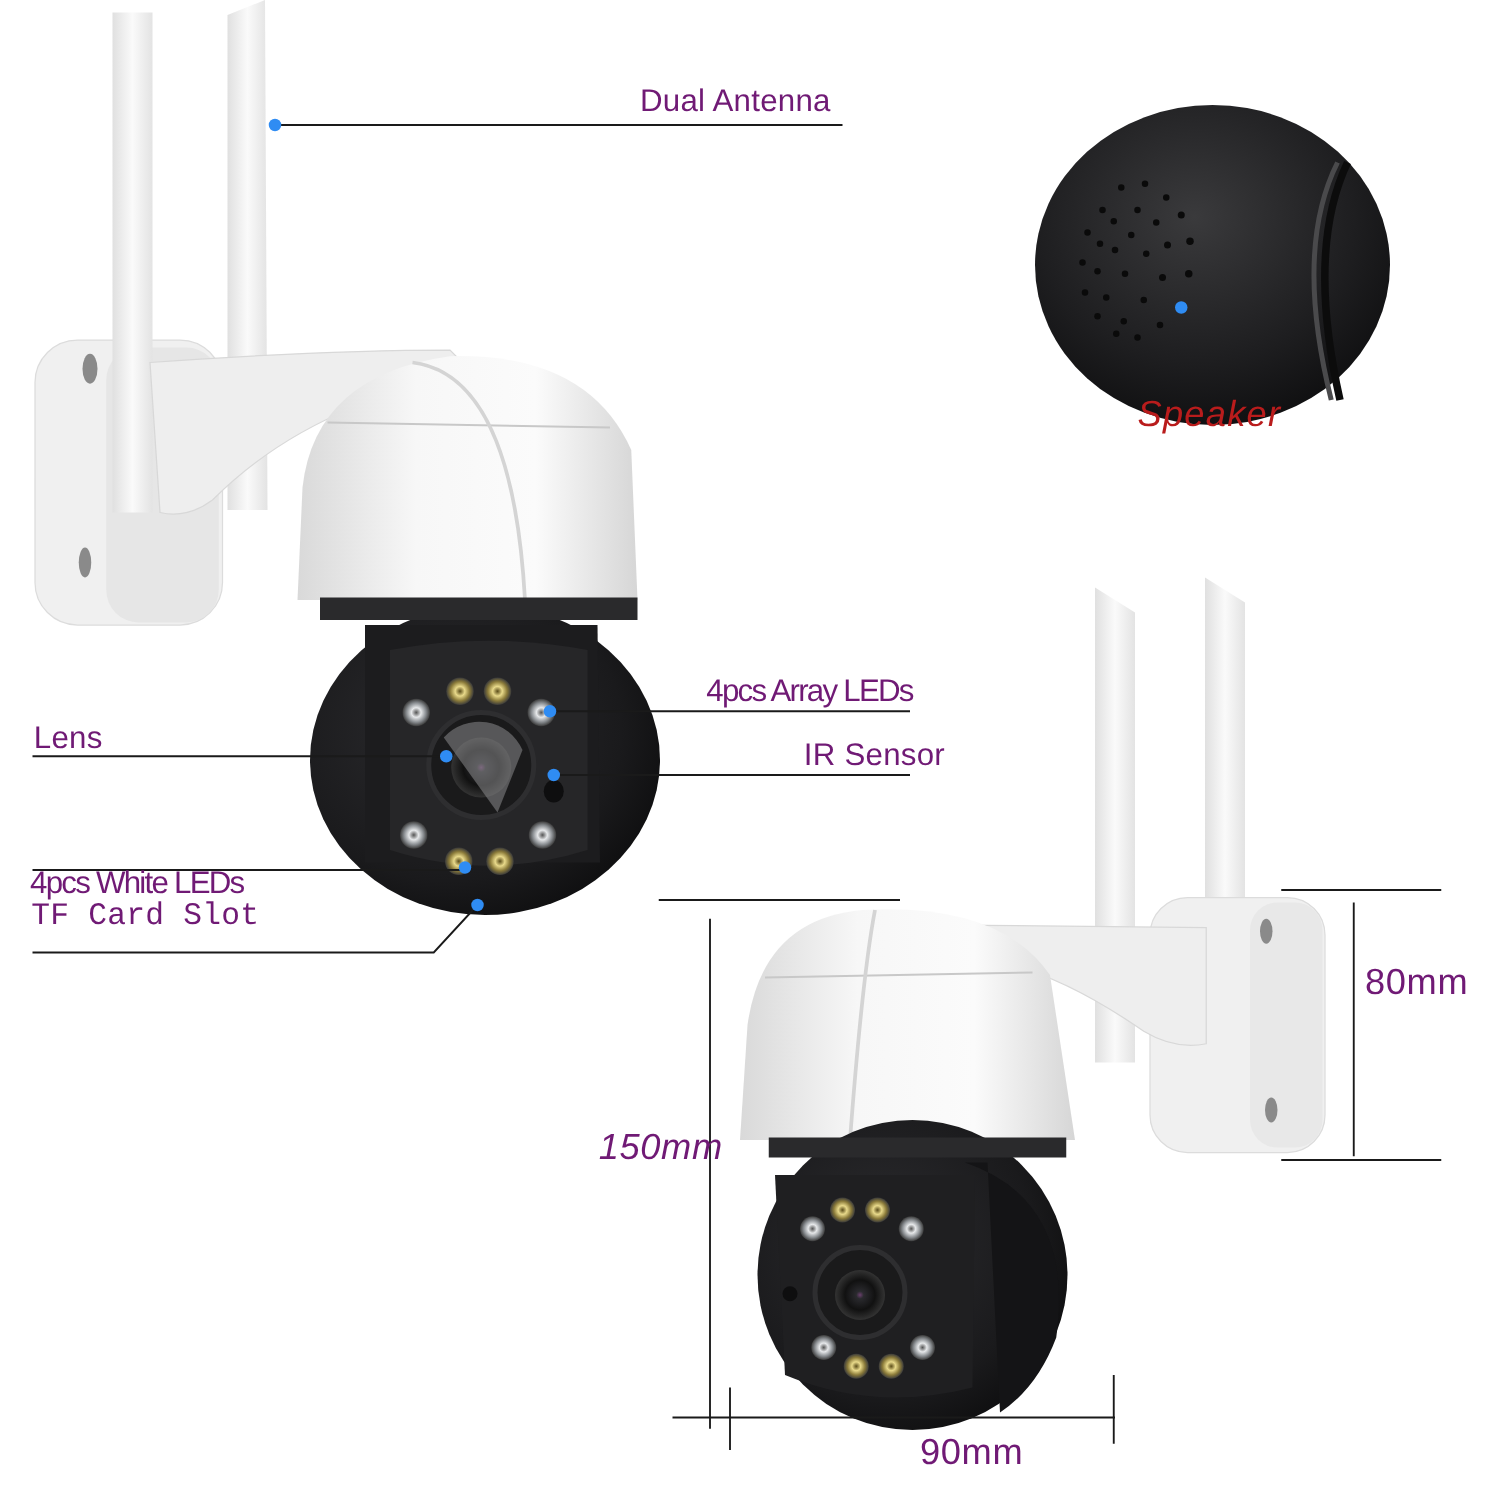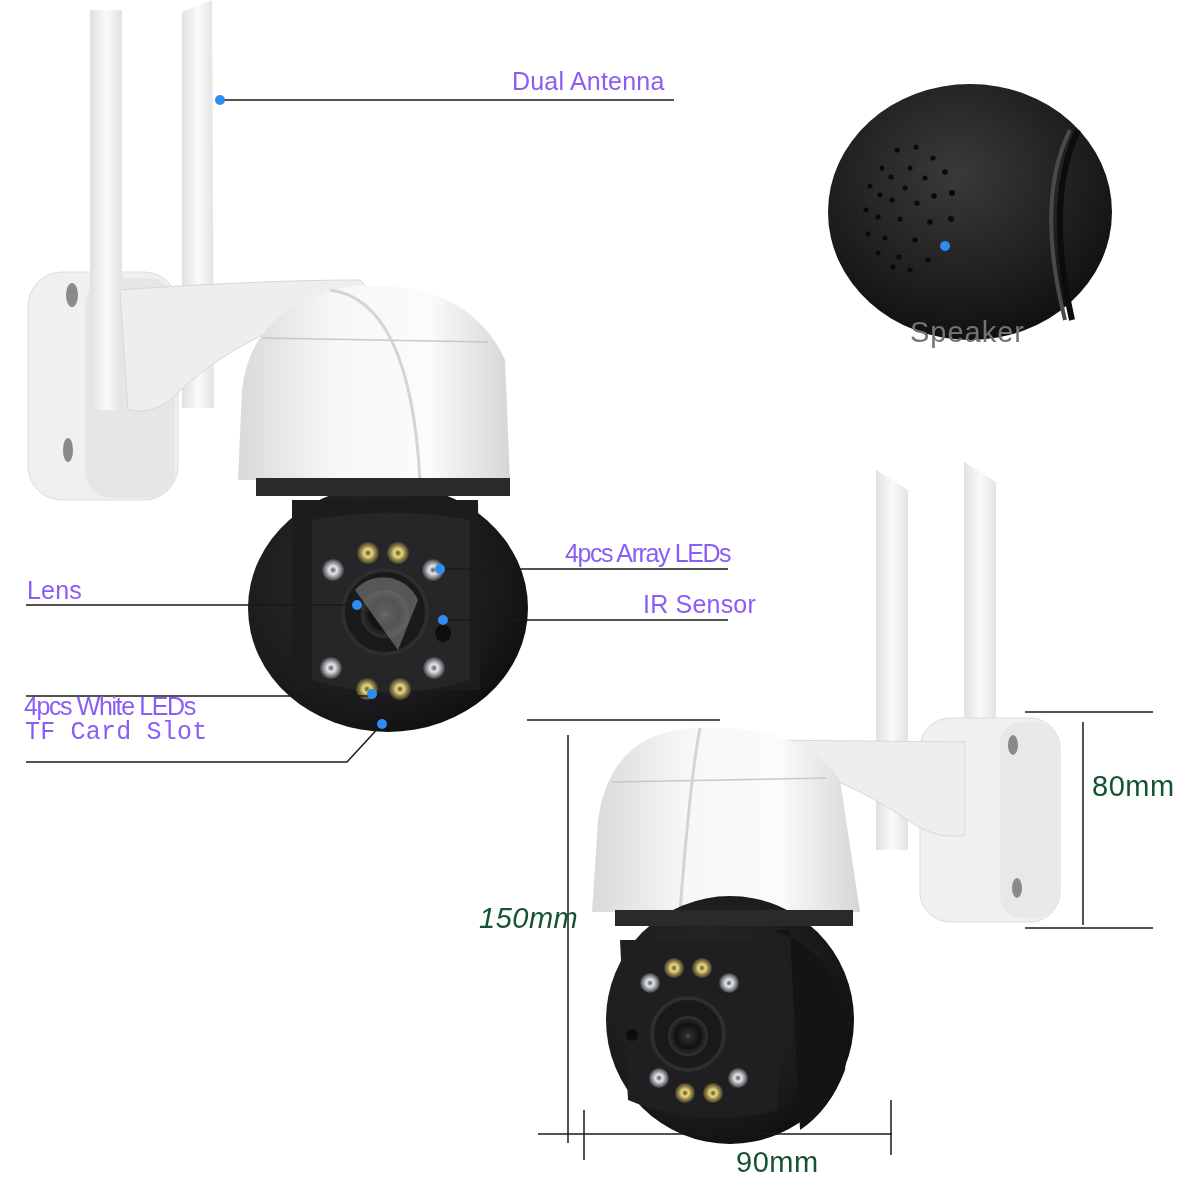--- a/index.html
+++ b/index.html
@@ -1,23 +1,23 @@
 <!DOCTYPE html>
 <html><head>
 <meta charset="utf-8">
 <style>
   html, body { margin:0; padding:0; background:#ffffff; }
   body { width:1200px; height:1200px; position:relative; overflow:hidden;
          font-family:"Liberation Sans", "DejaVu Sans", sans-serif; color:#2b2b2b; }
   .stage { position:absolute; left:0; top:0; width:1200px; height:1200px; }
   svg.art { position:absolute; left:0; top:0; width:1200px; height:1200px; }
-  .label { position:absolute; font-size:25px; letter-spacing:0.2px; color:#8b5cf6; white-space:nowrap; line-height:1; }
+  .label { position:absolute; font-size:25px; letter-spacing:0.2px; color:#701a75; white-space:nowrap; line-height:1; }
   .label.cond { letter-spacing:-1.4px; font-size:25px; }
-  .dim { position:absolute; font-size:29px; color:#14532d; white-space:nowrap; line-height:1; letter-spacing:0.5px; }
-  .speaker-label { position:absolute; font-size:29px; color:#737373; letter-spacing:1px; line-height:1; }
+  .dim { position:absolute; font-size:29px; color:#701a75; white-space:nowrap; line-height:1; letter-spacing:0.5px; }
+  .speaker-label { position:absolute; font-size:29px; color:#b91c1c; letter-spacing:1px; line-height:1;font-style:italic; }
 </style>
 </head>
 <body>
 
 <div class="stage">
 
   <svg class="art" viewBox="0 0 1200 1200">
     <defs>
       <linearGradient id="whiteBody" x1="0" y1="0" x2="1" y2="0">
         <stop offset="0" stop-color="#d9d9d9"></stop>

